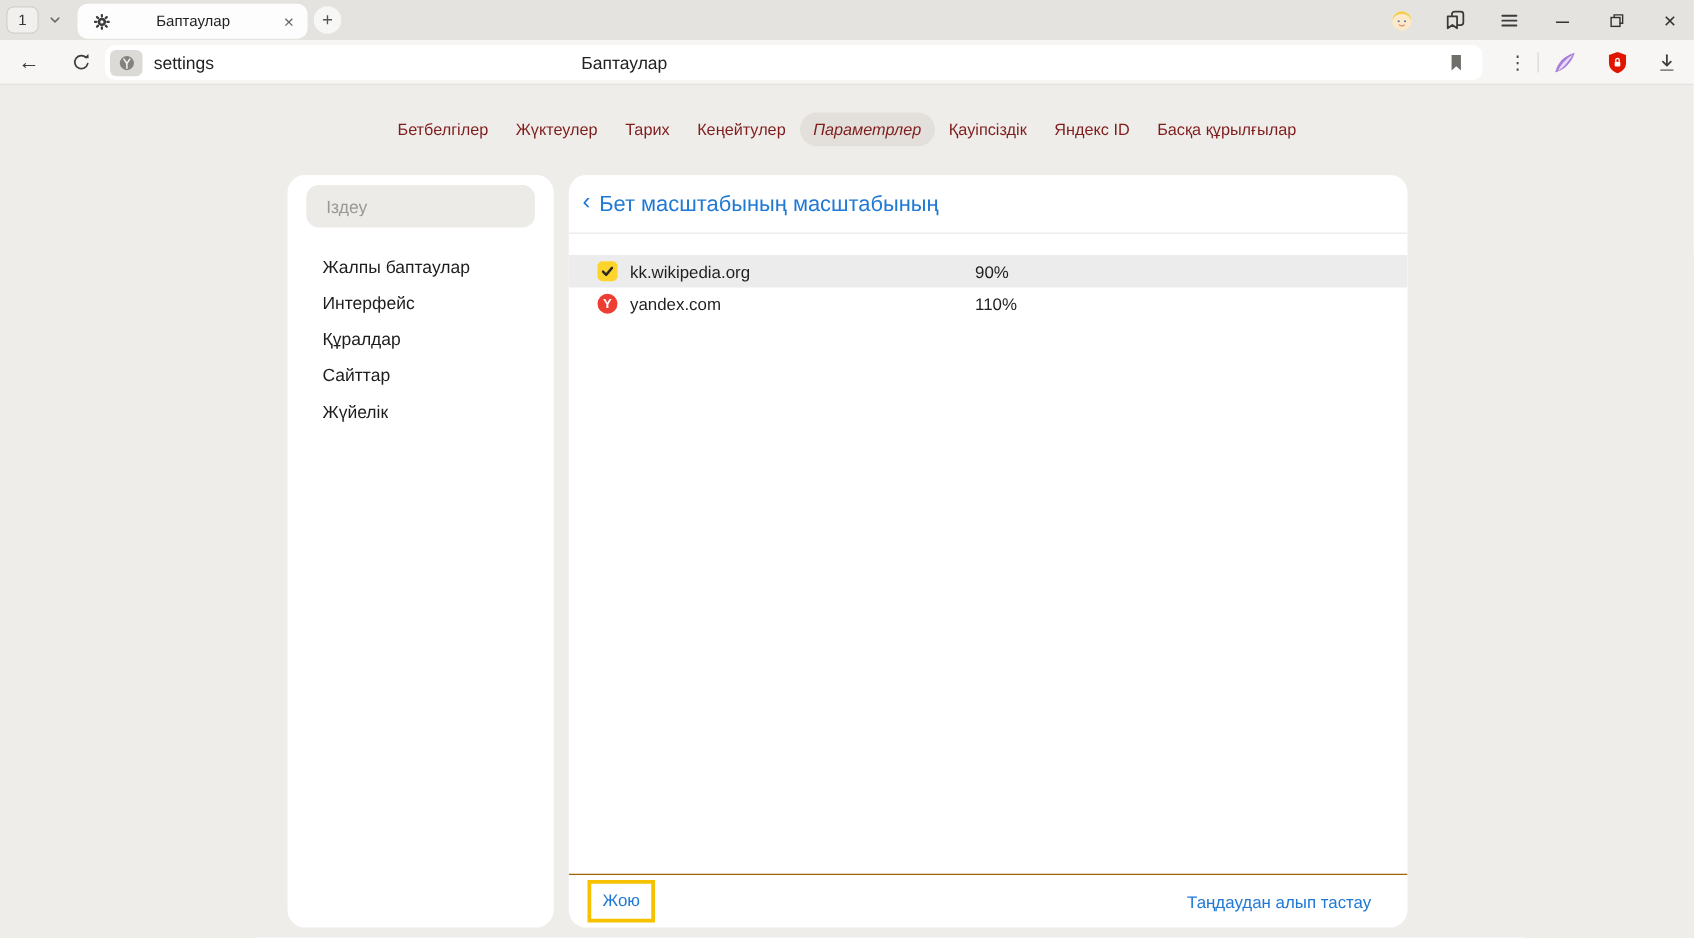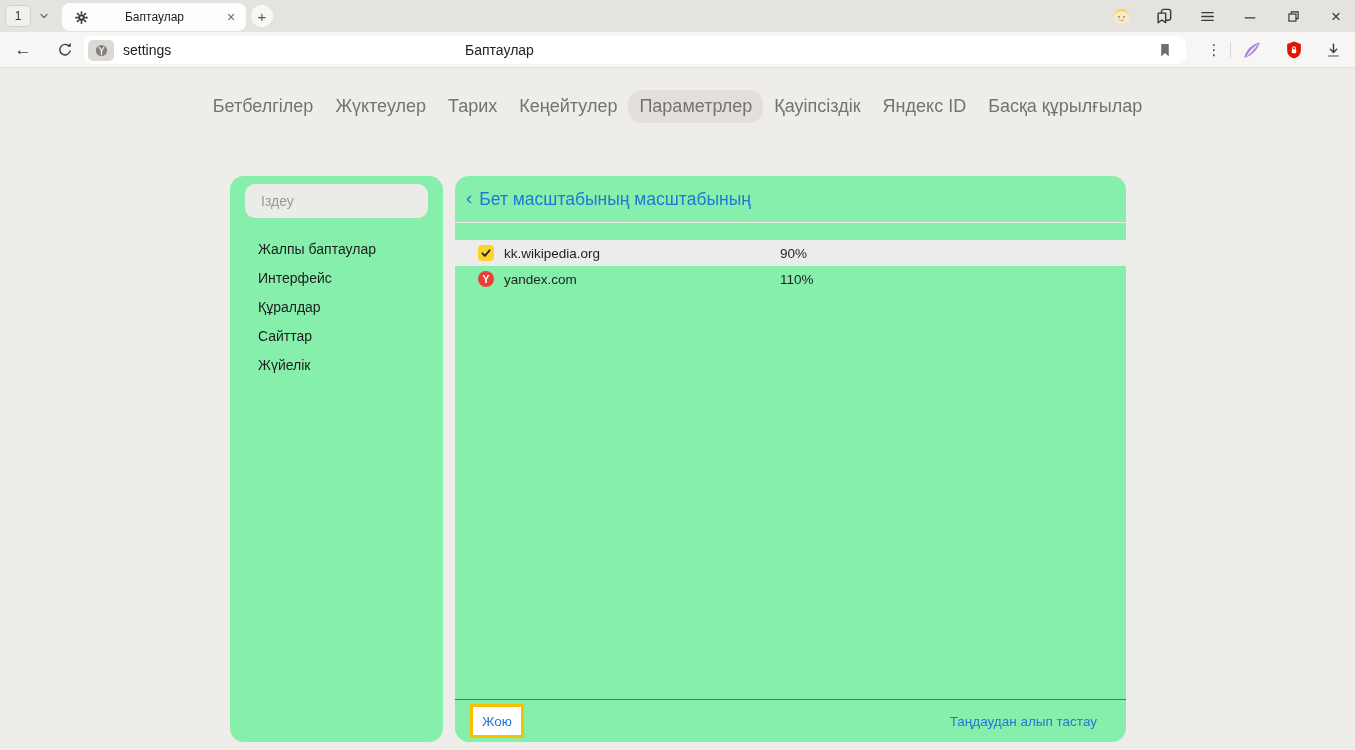--- a/index.html
+++ b/index.html
@@ -43,26 +43,26 @@
   .omni-bookmark { position:absolute; right:12px; top:5px; width:18px; height:18px; }
   .ab-kebab { left:1203px; font-size:15px; color:#4a4a4a; letter-spacing:0; }
   .ab-divider { position:absolute; left:1230px; top:10px; width:1px; height:16px; background:#d9d7d4; }
   .ab-feather { left:1241px; }
   .ab-shield { left:1283px; }
   .ab-download { left:1322px; }
 
   
   .settings-nav { position:absolute; left:0; top:90px; width:1355px; display:flex; justify-content:center;
                   align-items:center; }
-  .nav-item { font-size:18px; color:#737373; padding:6px 11px; border-radius:14px; white-space:nowrap; cursor:default; }
-  .nav-item.active { background:#e3e0dc; }
+  .nav-item { font-size:13px; color:#7f1d1d; padding:6px 11px; border-radius:14px; white-space:nowrap; cursor:default; }
+  .nav-item.active { background:#e3e0dc;font-style:italic; }
 
   
   .cards { position:absolute; left:230px; top:140px; width:896px; height:602px; display:flex; gap:12px; }
-  .card { background:#86efac; border-radius:14px;margin-top:36px; }
+  .card { background:#ffffff; border-radius:14px; }
   .sidebar { width:213px; position:relative; }
   .search-box { margin:8px 15px 0 15px; height:34px; background:#edebe8; border-radius:10px;
                 display:flex; align-items:center; }
   .search-box input { border:none; outline:none; background:transparent; width:100%; padding:0 16px;
                       font-size:14px; font-family:inherit; color:#222; }
   .search-box input::placeholder { color:#9b9996; }
   .side-list { margin-top:16px; }
   .side-item { height:29px; display:flex; align-items:center; padding-left:28px; font-size:14px; color:#1d1d1d; }
 
   .content { flex:1; position:relative; overflow:hidden; }

